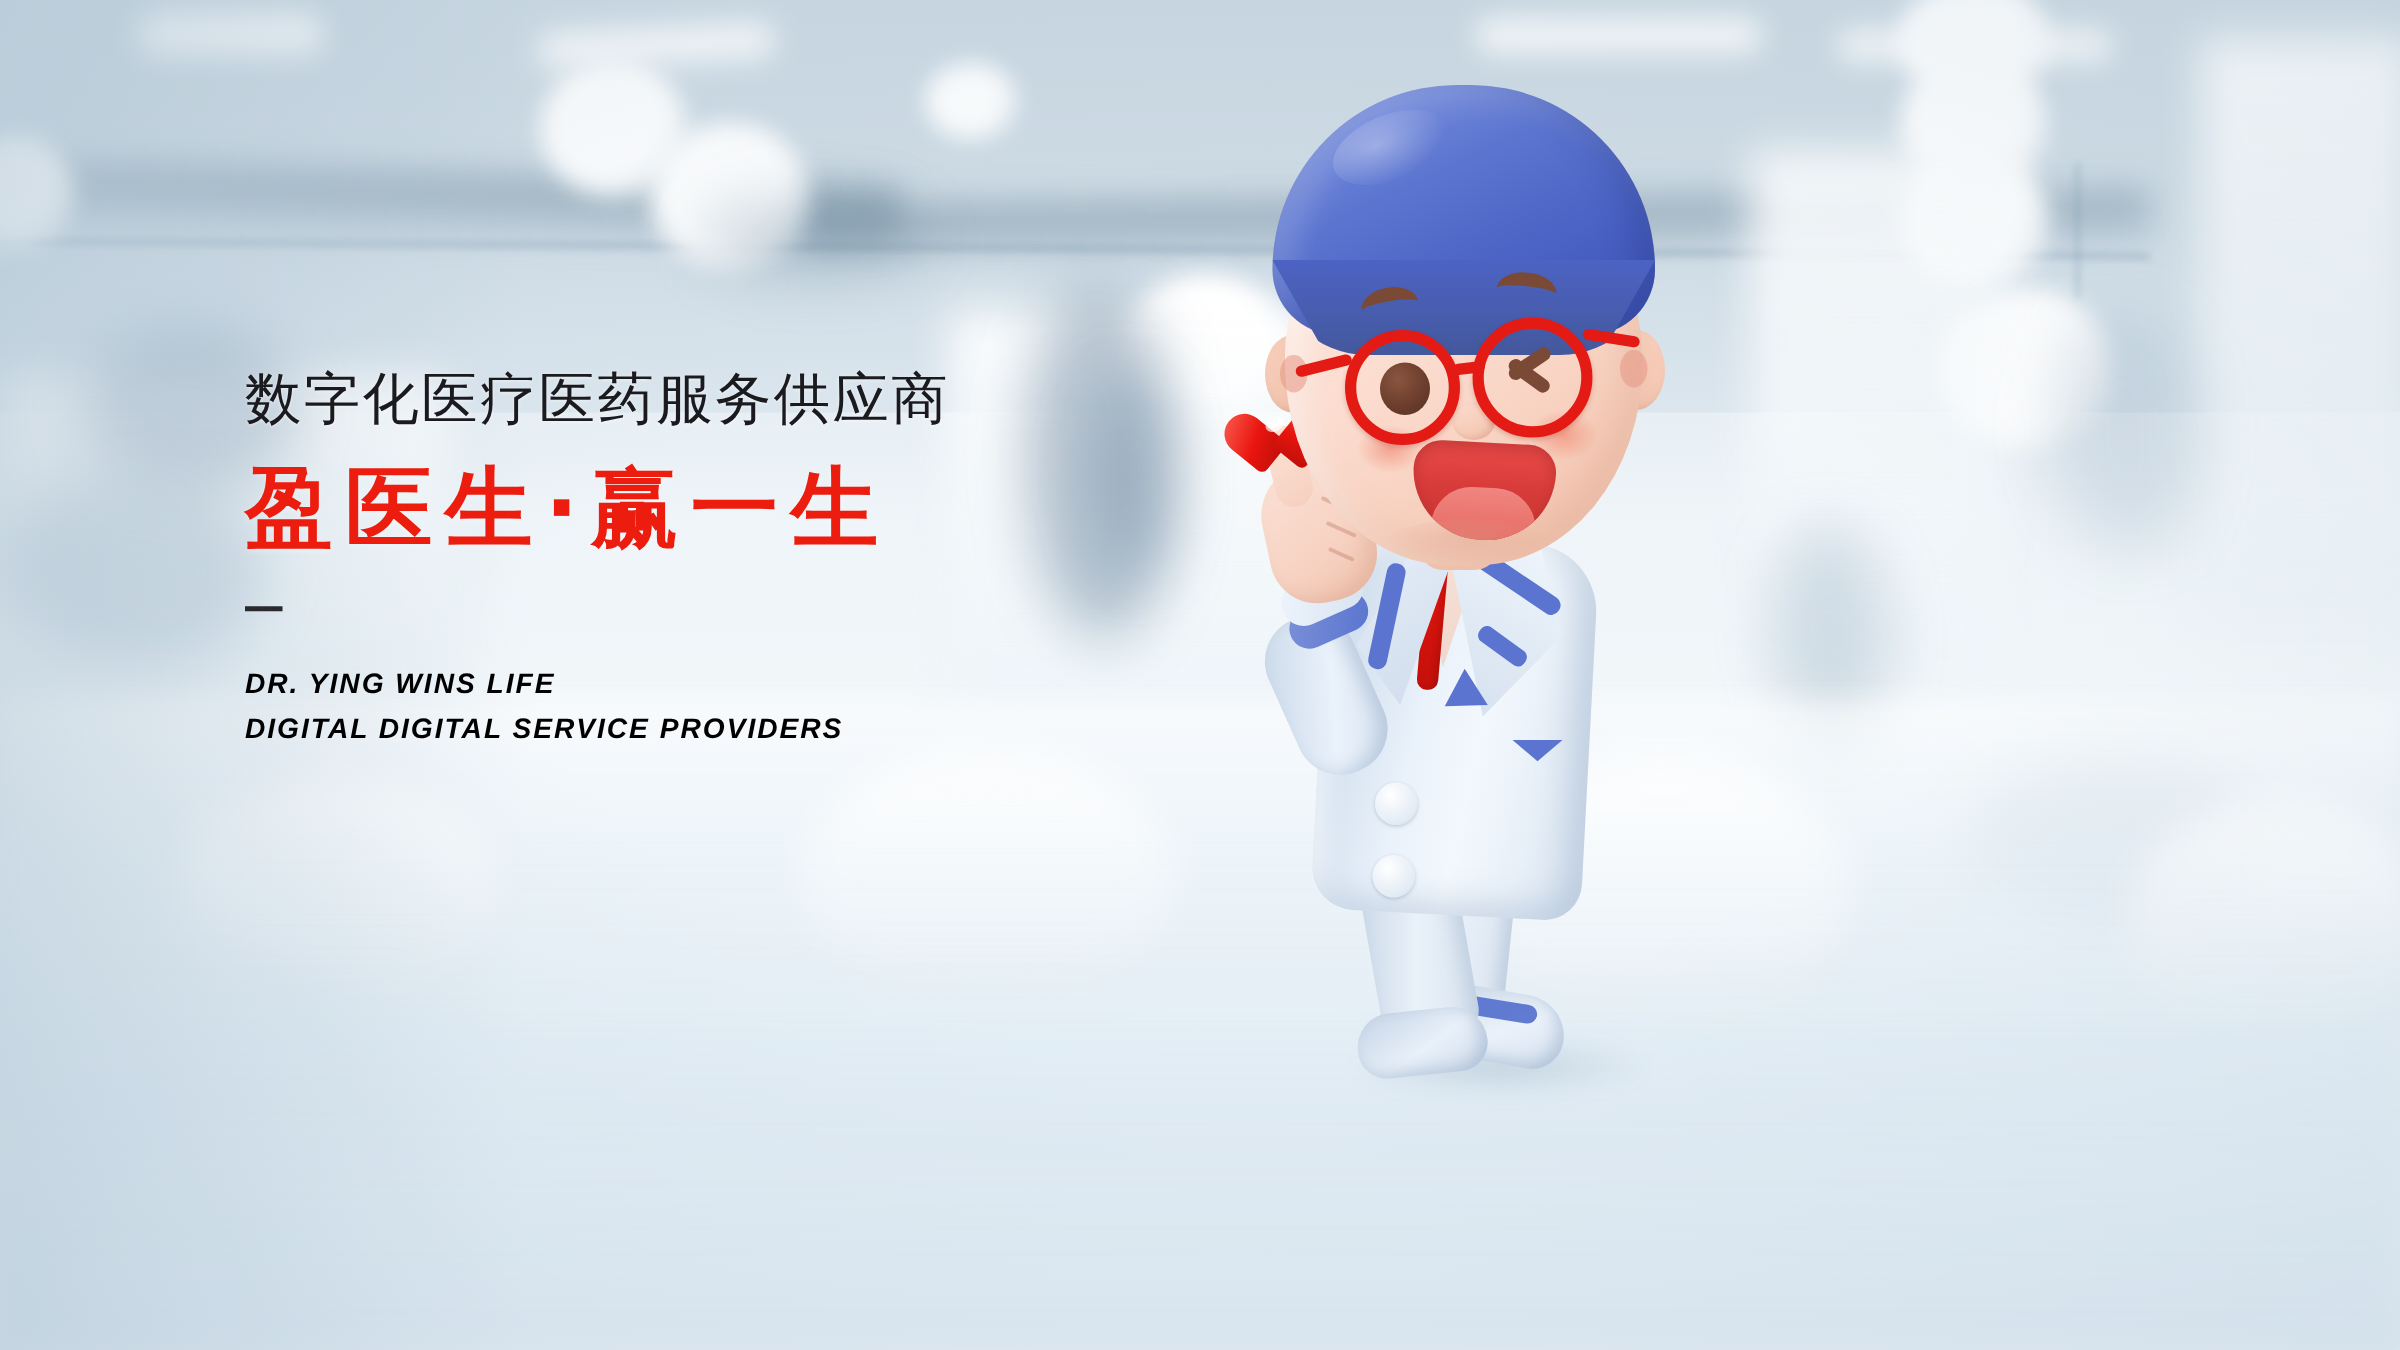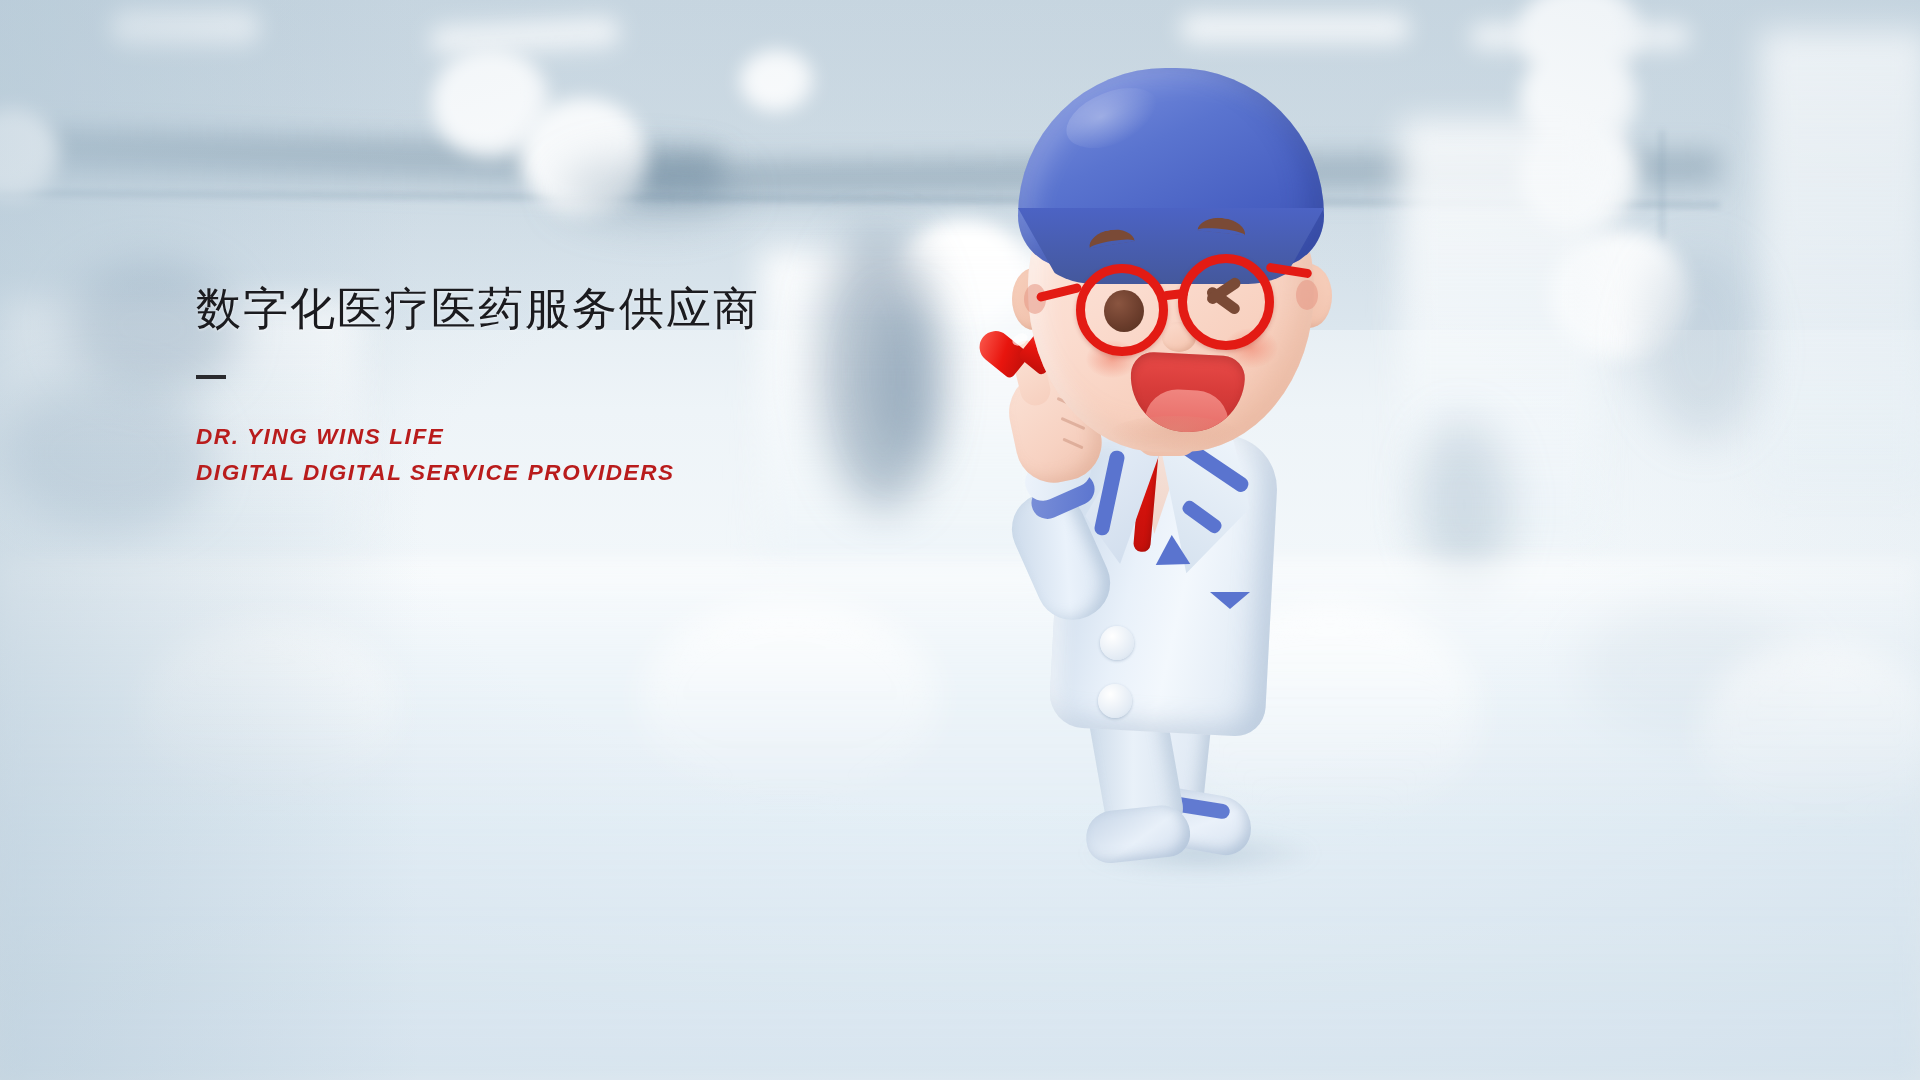--- a/index.html
+++ b/index.html
@@ -81,42 +81,42 @@
     position:absolute; inset:0;
     background:radial-gradient(ellipse 74% 66% at 52% 48%, rgba(255,255,255,0) 40%, rgba(186,205,219,.30) 100%);
   }
   .bg-leftdim{
     position:absolute; left:0; top:0; width:420px; height:100%;
     background:linear-gradient(90deg, rgba(167,190,206,.42), rgba(167,190,206,0));
   }
 
   
   .copy{
-    position:absolute; left:196px; top:286px; width:830px; z-index:40;
+    position:absolute; left:196px; top:296px; width:830px; z-index:40;
   }
   .cn-sub{
     font-size:45px; line-height:1; letter-spacing:2px; color:#1b1b1f;
     font-weight:400; white-space:nowrap;
     font-family:"DejaVu Sans","Liberation Sans",sans-serif;
     text-shadow:0 1px 3px rgba(255,255,255,.55);
   }
   .cn-main{
     margin-top:30px;
     font-size:70px; line-height:1; letter-spacing:10px; color:#ec1c0e;
     font-weight:700; white-space:nowrap;
     font-family:"DejaVu Sans","Liberation Sans",sans-serif;
     text-shadow:0 2px 5px rgba(255,255,255,.35);
   }
   .rule{
     margin-top:44px; width:30px; height:4px; background:#2a2a2e;
   }
   .en{
     margin-top:40px;
     font-size:22.5px; line-height:36px; letter-spacing:1.6px;
-    font-style:italic; font-weight:600; color:#b91c1c;
+    font-style:italic; font-weight:600; color:#000000;
     font-family:"Liberation Sans",sans-serif;
     white-space:nowrap;
   }
 
   
   .mascot{ position:absolute; left:990px; top:40px; width:420px; height:830px; z-index:50; }
   .m-part{ position:absolute; }
 
   
   .m-shadow{
@@ -435,20 +435,21 @@
   <div class="floor-streak" style="left:140px; top:620px; width:260px; height:180px;"></div>
   <div class="floor-streak" style="left:640px; top:600px; width:300px; height:200px;"></div>
   <div class="floor-streak" style="left:1180px; top:600px; width:300px; height:230px;"></div>
   <div class="floor-streak" style="left:1700px; top:640px; width:240px; height:190px;"></div>
 
   <div class="bg-leftdim"></div>
   <div class="bg-vignette"></div>
 
   <div class="copy">
     <div class="cn-sub">数字化医疗医药服务供应商</div>
+    <div class="cn-main">盈医生·赢一生</div>
     <div class="rule"></div>
     <div class="en">DR. YING WINS LIFE</div>
     <div class="en" style="margin-top:0;">DIGITAL DIGITAL SERVICE PROVIDERS</div>
   </div>
 
   <div class="mascot">
 
     <div class="m-part m-shadow"></div>
 
     <div class="m-part leg-back"></div>

